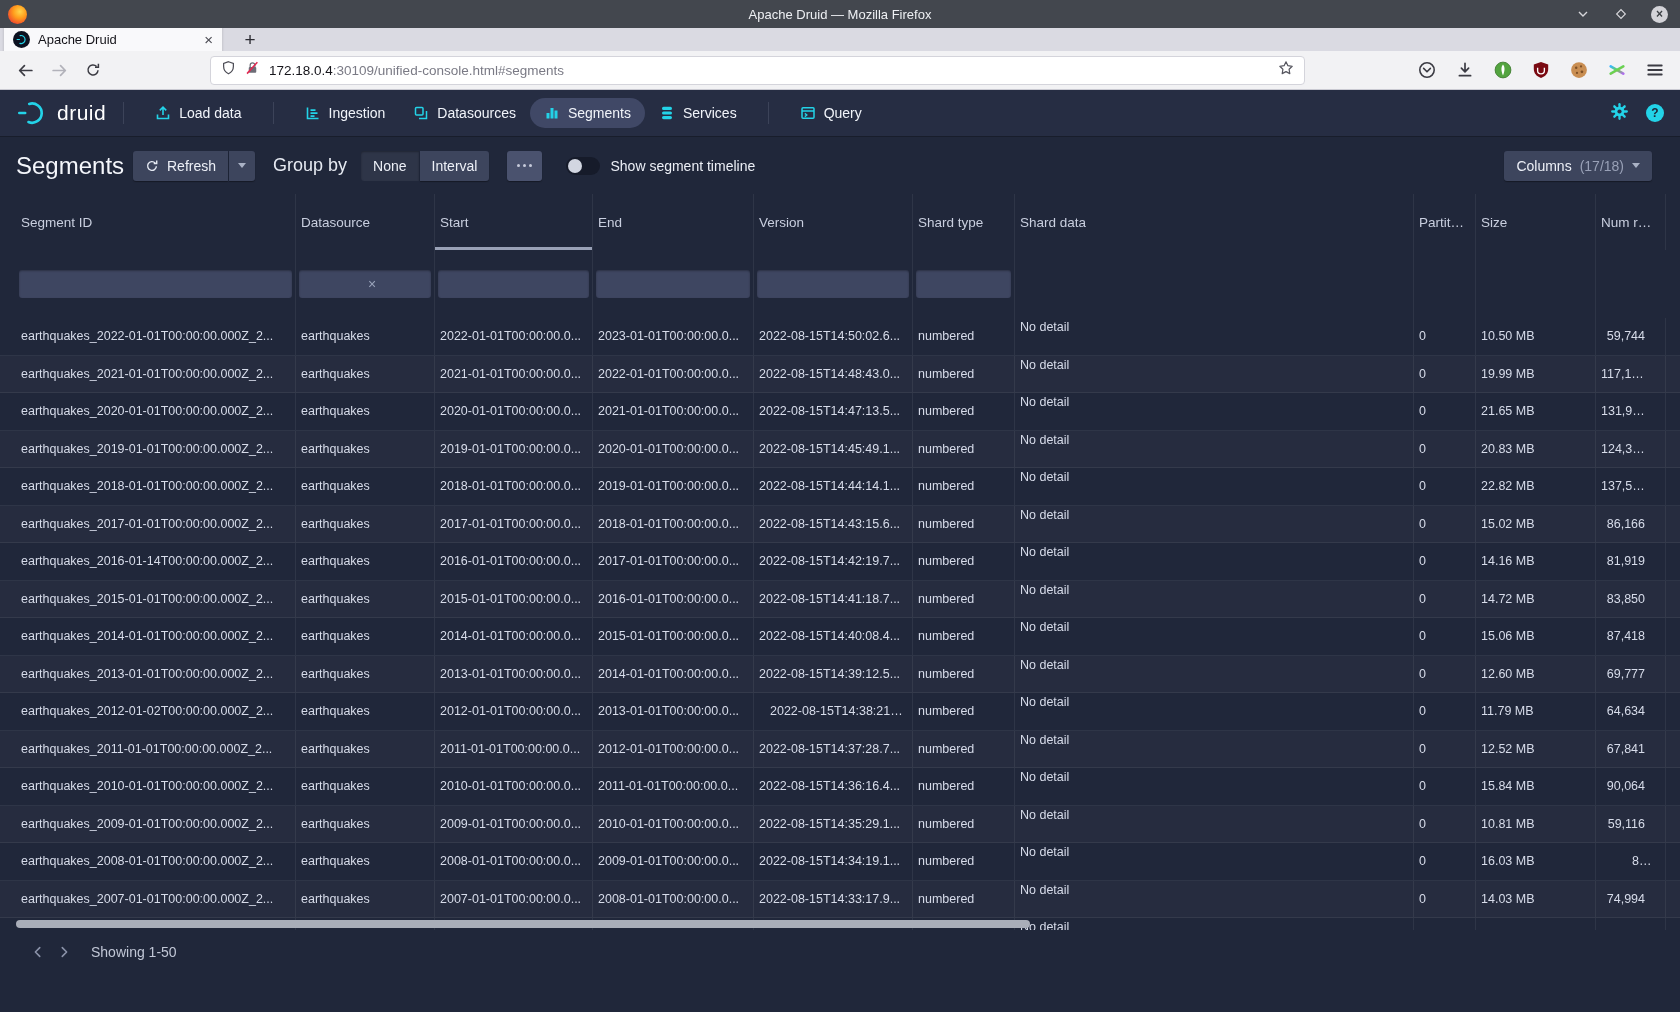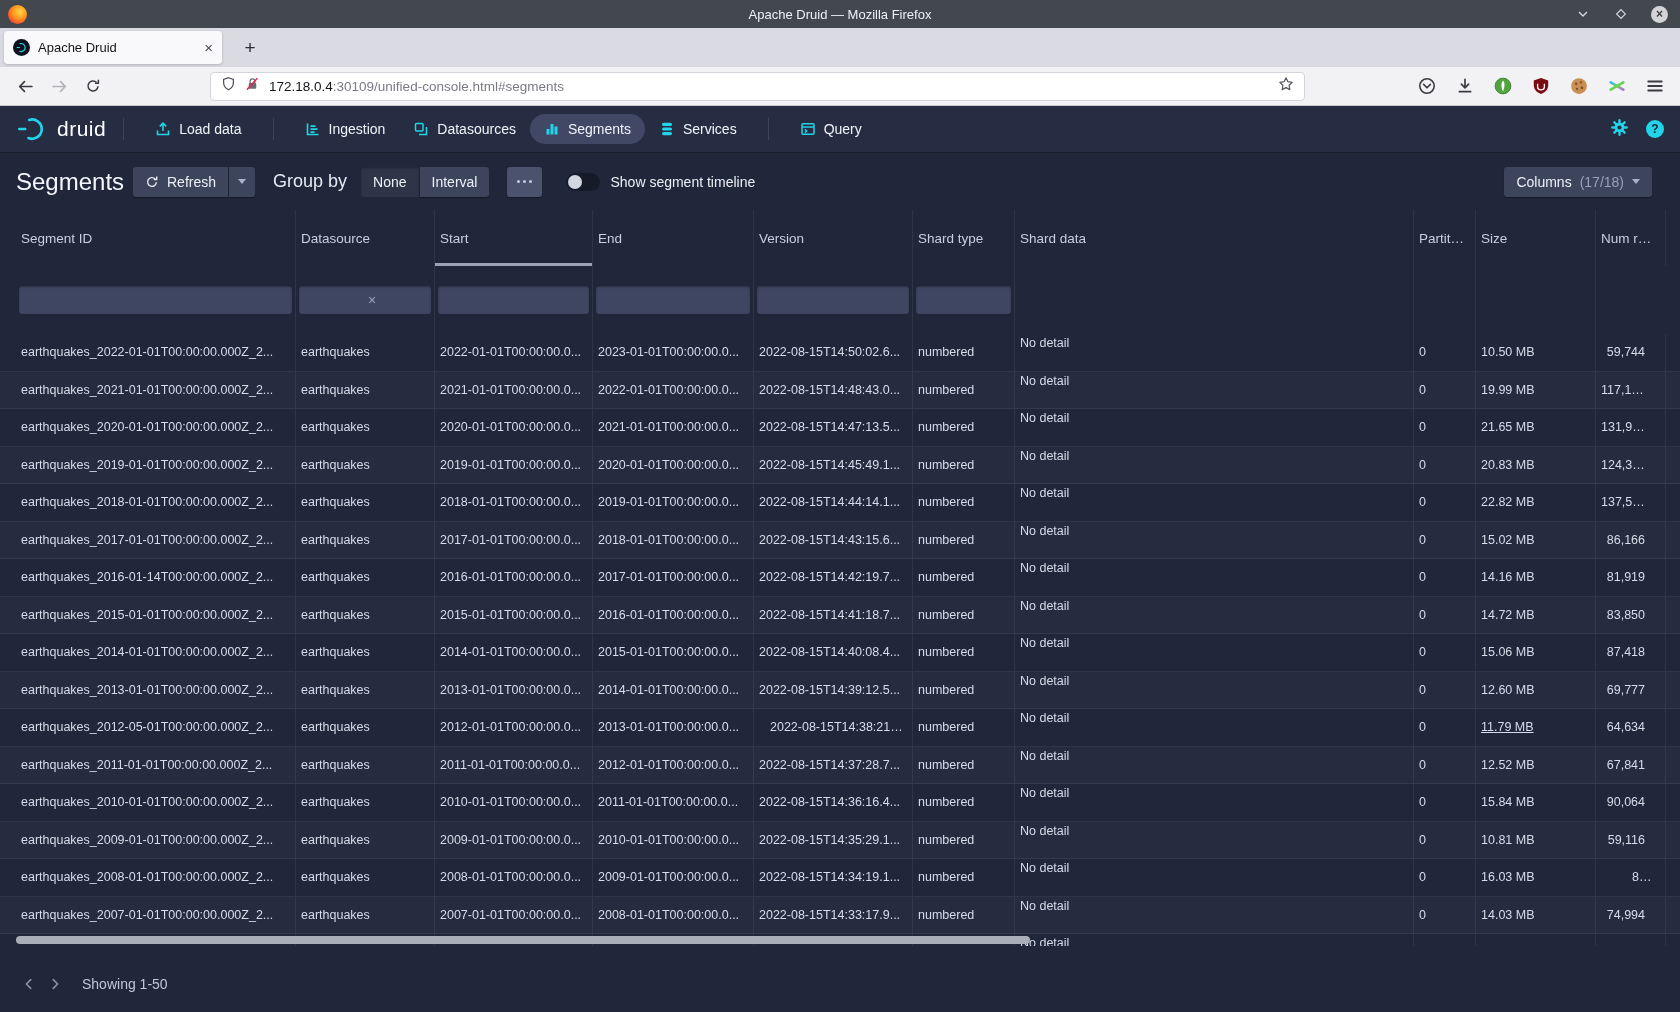--- a/index.html
+++ b/index.html
@@ -23,21 +23,21 @@
   .titlebar{height:28px;background:#43474e;display:flex;align-items:center;position:relative;flex:none}
   .ff-logo{width:19px;height:19px;margin-left:8px;border-radius:50%;
     background:radial-gradient(circle at 62% 35%,#ffd54a 0%,#ff9d1c 38%,#f3552b 72%,#d6356b 100%)}
   .win-title{position:absolute;left:0;right:0;text-align:center;color:#eef0f3;font-size:13px}
   .win-controls{margin-left:auto;display:flex;align-items:center;gap:22px;margin-right:12px;z-index:2}
   .wc{display:flex;align-items:center;justify-content:center;width:16px;height:16px}
   .wc-close{width:17px;height:17px;border-radius:50%;background:#d3d3d8;color:#3c4045;
     font-size:12px;font-weight:bold;display:flex;align-items:center;justify-content:center;line-height:1}
 
   
-  .tabbar{height:39px;background:#dadae2;display:flex;align-items:center;padding-left:4px;flex:none}
+  .tabbar{height:23px;background:#dadae2;display:flex;align-items:center;padding-left:4px;flex:none}
   .tab{width:218px;height:33px;background:#f9f9fb;border-radius:4px;display:flex;align-items:center;
     padding:0 9px;font-size:13px;color:#15141a;box-shadow:0 1px 3px rgba(0,0,0,.18)}
   .favicon{width:17px;height:17px;border-radius:50%;background:#0c1120;display:flex;align-items:center;
     justify-content:center;margin-right:8px;flex:none}
   .tab-title{flex:1;overflow:hidden;white-space:nowrap;text-overflow:ellipsis}
   .tab-close{color:#4a4a52;font-size:15px;margin-left:6px}
   .newtab{font-size:19px;color:#2c2c33;margin-left:14px;width:28px;text-align:center}
 
   
   .toolbar{height:39px;background:#f2f2f4;border-bottom:1px solid #cacad2;display:flex;align-items:center;
@@ -111,21 +111,21 @@
   .row:nth-child(even){background:rgba(255,255,255,.028)}
   .cell{display:flex;align-items:center;padding:0 8px 0 5px;border-left:1px solid var(--line);overflow:hidden}
   .cell:first-child{border-left:none}
   .cell span{overflow:hidden;white-space:nowrap;text-overflow:ellipsis;width:100%}
   .cell.top{align-items:flex-start;padding-top:2px}
   .cell.right span{text-align:right;padding-right:12px}
   .hscroll{position:absolute;left:0;right:0;bottom:0;height:12px}
   .thumb{position:absolute;left:16px;top:2px;width:1014px;height:8px;border-radius:4px;background:#a9aeb9}
 
   
-  .pagefoot{flex:1;display:flex;align-items:center;padding:10px 16px 0}
+  .pagefoot{flex:1;display:flex;align-items:flex-start;padding:10px 25px 0}
   .pg{width:26px;height:24px;display:flex;align-items:center;justify-content:center}
   .showing{color:#c1c7d6;font-size:14px;margin-left:14px;line-height:24px}
 </style>
 </head>
 <body>
 
 <div class="screen">
 
   <div class="titlebar">
     <div class="ff-logo"></div>
@@ -771,21 +771,21 @@
           <div class="cell" style="width: 120px; flex: 0 0 auto;">
             <span>12.60 MB</span>
           </div>
           <div class="cell right" style="width: 70px; flex: 0 0 auto;">
             <span>69,777</span>
           </div>
           <div class="fill"></div>
         </div>
         <div class="row">
           <div class="cell" style="width: 279px; flex: 0 0 auto;">
-            <span>earthquakes_2012-05-01T00:00:00.000Z_2...</span>
+            <span>earthquakes_2012-01-02T00:00:00.000Z_2...</span>
           </div>
           <div class="cell" style="width: 139px; flex: 0 0 auto;">
             <span>earthquakes</span>
           </div>
           <div class="cell" style="width: 158px; flex: 0 0 auto;">
             <span>2012-01-01T00:00:00.0...</span>
           </div>
           <div class="cell" style="width: 161px; flex: 0 0 auto;">
             <span>2013-01-01T00:00:00.0...</span>
           </div>
@@ -794,21 +794,21 @@
           </div>
           <div class="cell" style="width: 102px; flex: 0 0 auto;">
             <span>numbered</span>
           </div>
           <div class="cell top" style="width: 399px; flex: 0 0 auto;">
             <span>No detail</span>
           </div>
           <div class="cell" style="width: 62px; flex: 0 0 auto;">
             <span>0</span>
           </div>
-          <div class="cell" style="width: 120px; flex: 0 0 auto; text-decoration: underline;">
+          <div class="cell" style="width: 120px; flex: 0 0 auto;">
             <span>11.79 MB</span>
           </div>
           <div class="cell right" style="width: 70px; flex: 0 0 auto;">
             <span>64,634</span>
           </div>
           <div class="fill"></div>
         </div>
         <div class="row">
           <div class="cell" style="width: 279px; flex: 0 0 auto;">
             <span>earthquakes_2011-01-01T00:00:00.000Z_2...</span>

